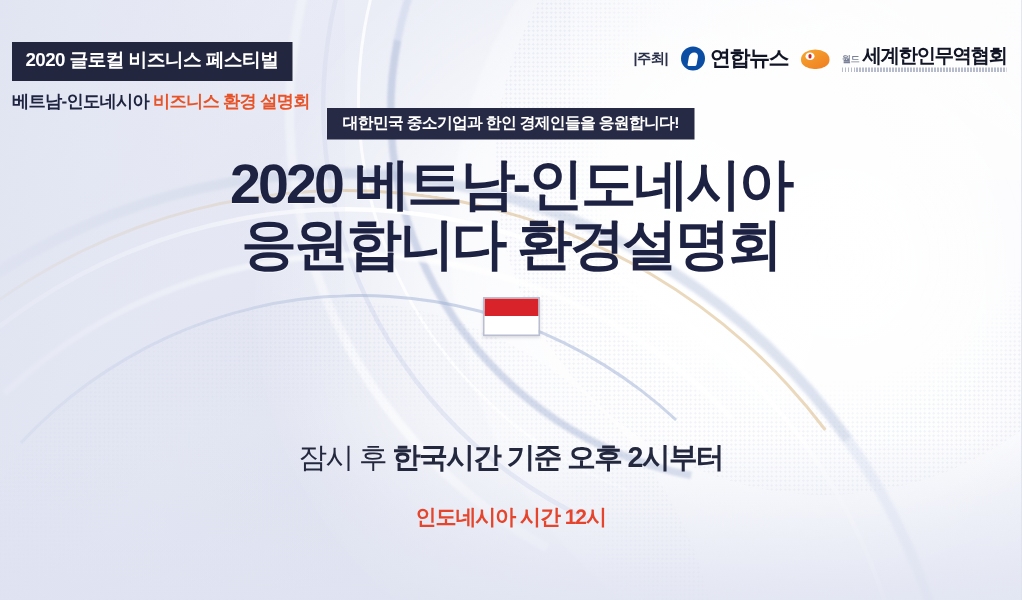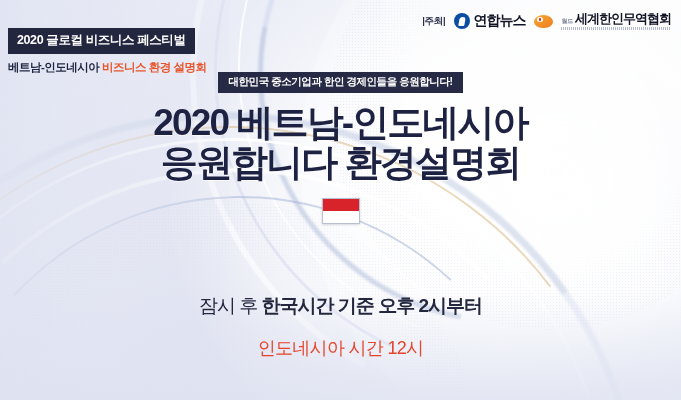--- a/index.html
+++ b/index.html
@@ -144,21 +144,21 @@
     font-size:11.5px;
     font-weight:700;
     letter-spacing:-.5px;
     white-space:nowrap;
   }
   .hdr-sub .dark { color:#1e2340; }
   .hdr-sub .accent { color:#e8542a; }
 
   
   #sponsor-bar {
-    position:absolute; right:10px; top:12px; z-index:20;
+    position:absolute; right:10px; top:30px; z-index:20;
     display:flex; align-items:center; gap:9px;
   }
   .host-tag {
     font-size:9.5px; font-weight:700; color:#2a2f4a;
     letter-spacing:-.3px; white-space:nowrap;
   }
   .logo-yna { display:flex; align-items:center; gap:3px; }
   .yna-mark {
     width:16px; height:16px; border-radius:50%;
     background:#0b4da2;
@@ -265,21 +265,21 @@
   }
   #schedule-line1 .light { font-weight:400; }
   #schedule-line1 .strong { font-weight:700; }
   #schedule-line2 {
     font-size:19px; color:#24283f; font-weight:400;
     letter-spacing:-1px; white-space:nowrap;
     line-height:1.32; margin-top:1px;
   }
   #local-time {
     margin-top:18px;
-    font-size:18px; font-weight:400;
+    font-size:14px; font-weight:700;
     color:#e5452c;
     letter-spacing:-.7px;
     white-space:nowrap;
   }
 </style>
 </head>
 <body>
 
 <div id="stage">
 

